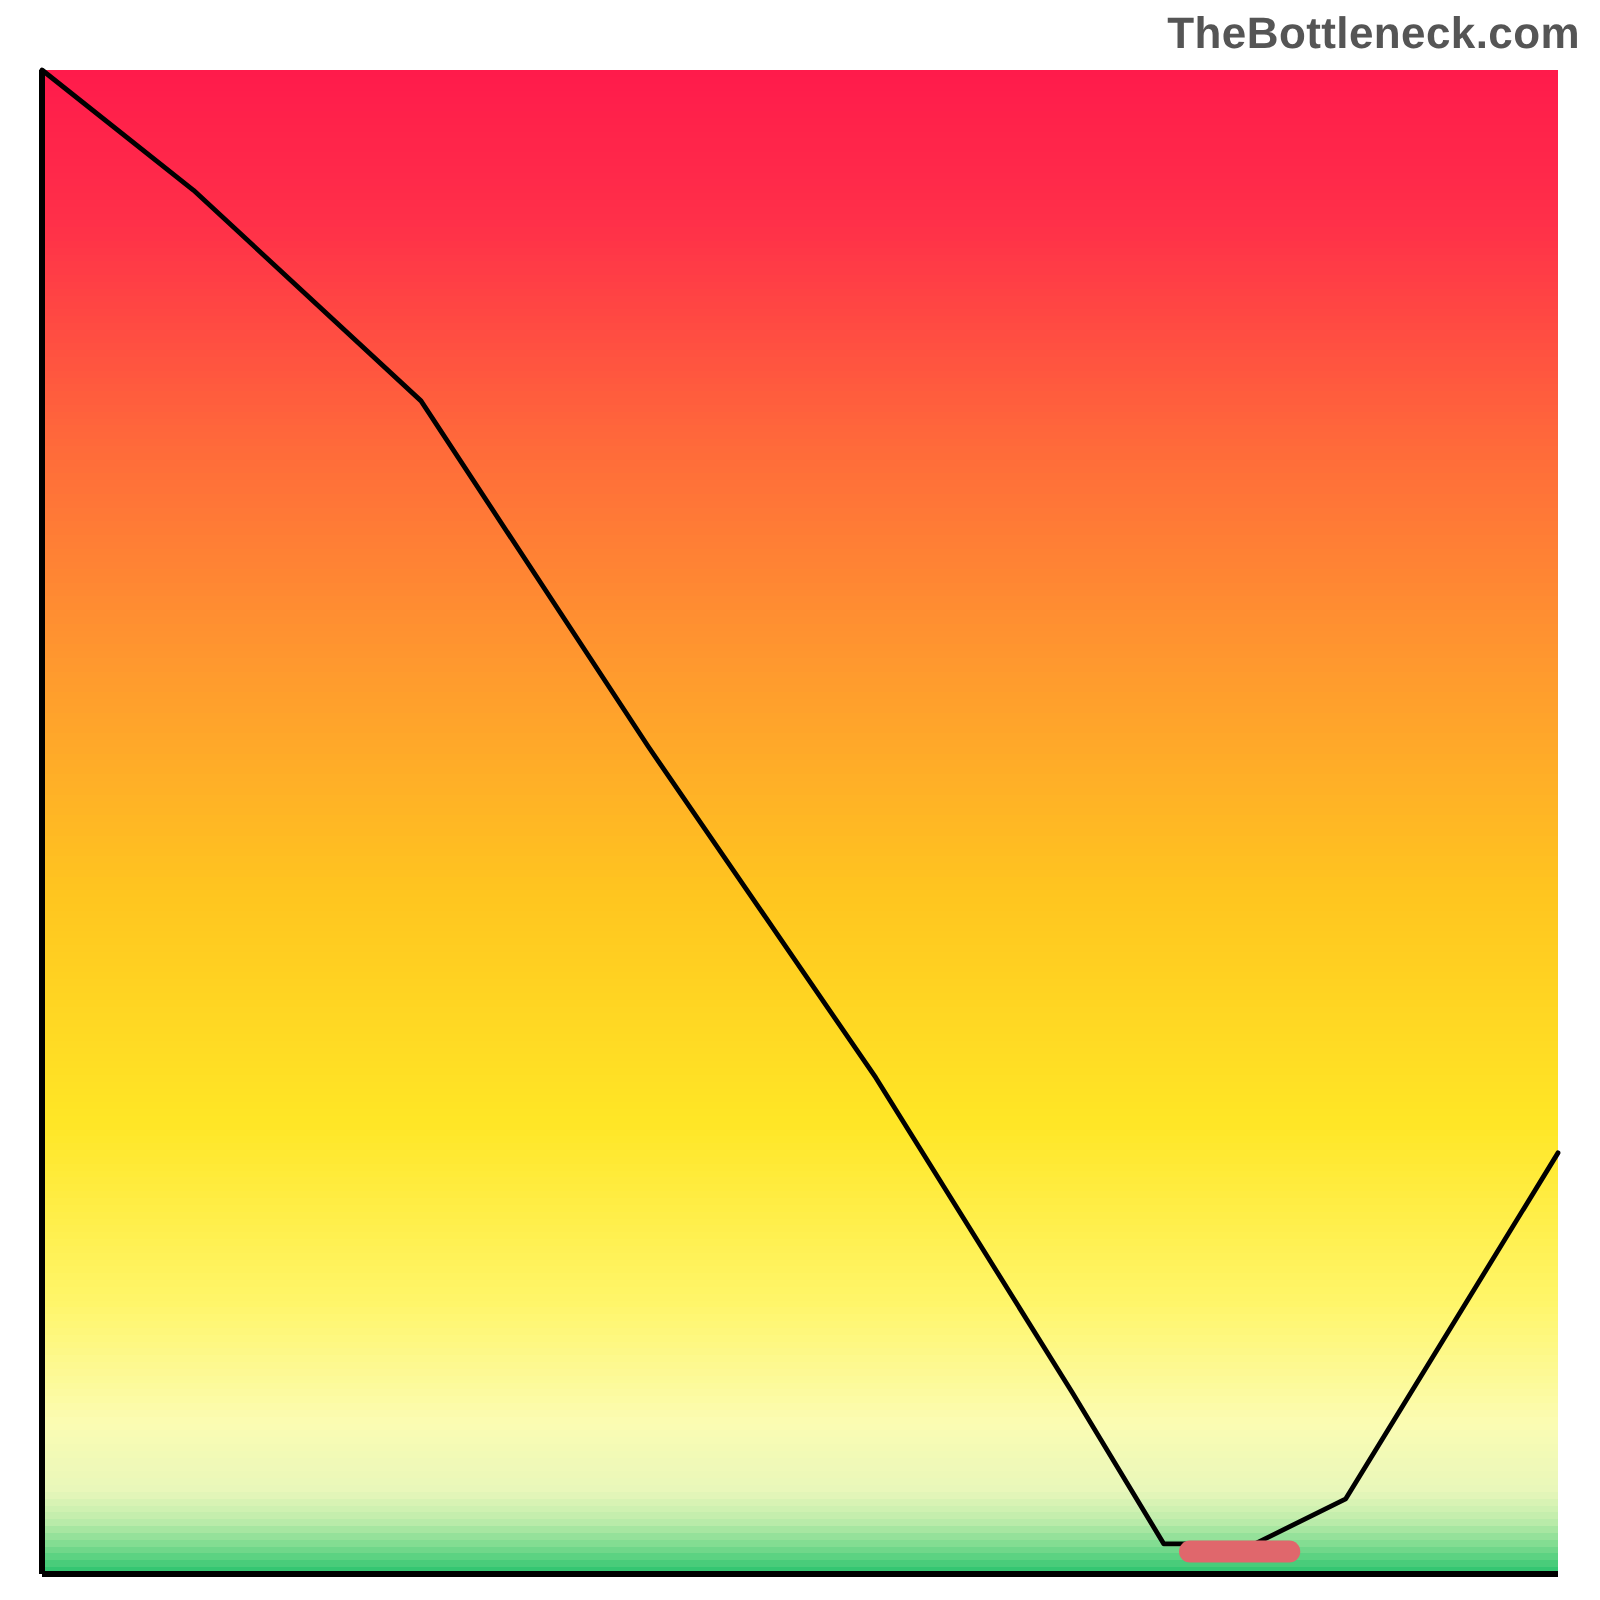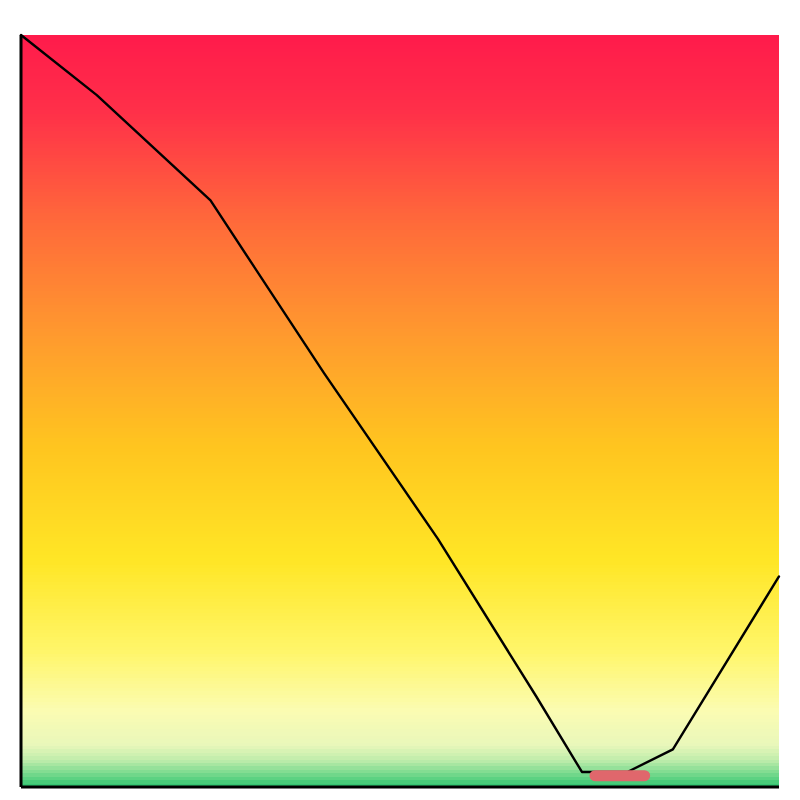--- a/index.html
+++ b/index.html
@@ -30,20 +30,21 @@
   svg.plot {
     position: absolute;
     top: 32px;
     left: 18px;
     display: block;
   }
 </style>
 </head>
 <body>
 <div class="wrap">
+  <div class="watermark">TheBottleneck.com</div>
 
   <svg class="plot" width="764" height="758" viewBox="0 0 764 758" xmlns="http://www.w3.org/2000/svg">
     <g id="bg-gradient">
         <rect x="3" y="3" width="758" height="4.118181818181818" fill="#ff1b4b" shape-rendering="crispEdges"></rect>
         <rect x="3" y="6.418181818181818" width="758" height="4.118181818181818" fill="#ff1c4b" shape-rendering="crispEdges"></rect>
         <rect x="3" y="9.836363636363636" width="758" height="4.118181818181818" fill="#ff1d4b" shape-rendering="crispEdges"></rect>
         <rect x="3" y="13.254545454545454" width="758" height="4.118181818181818" fill="#ff1e4b" shape-rendering="crispEdges"></rect>
         <rect x="3" y="16.672727272727272" width="758" height="4.118181818181818" fill="#ff1f4b" shape-rendering="crispEdges"></rect>
         <rect x="3" y="20.09090909090909" width="758" height="4.118181818181818" fill="#ff204b" shape-rendering="crispEdges"></rect>
         <rect x="3" y="23.509090909090908" width="758" height="4.118181818181818" fill="#ff214a" shape-rendering="crispEdges"></rect>

